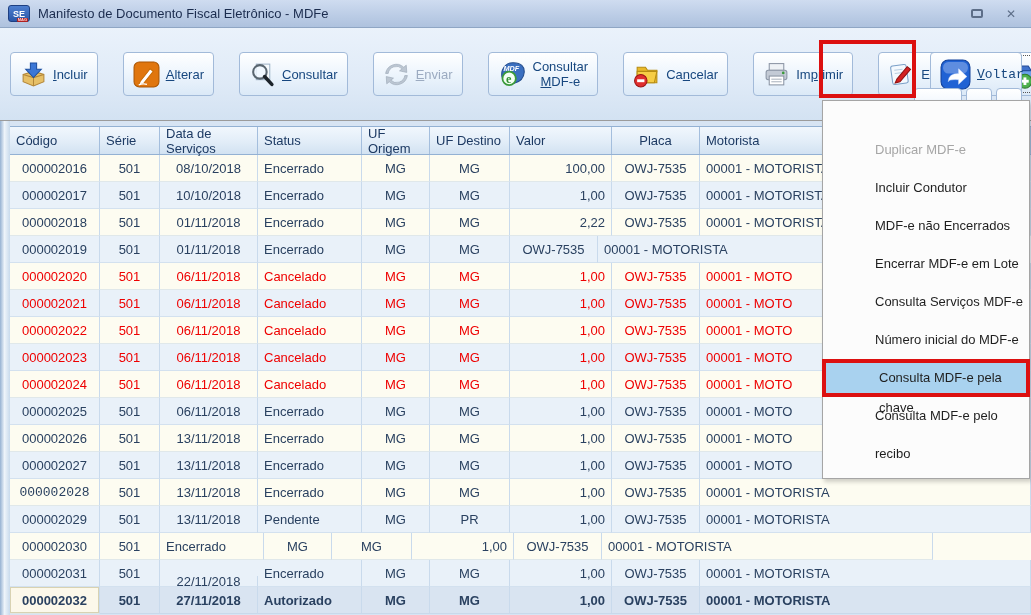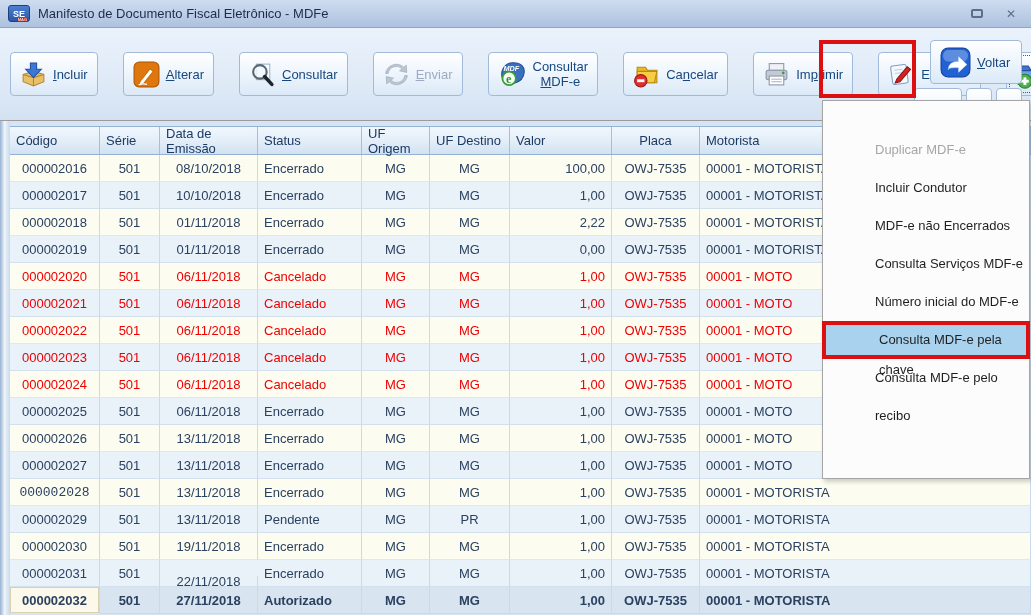--- a/index.html
+++ b/index.html
@@ -28,21 +28,21 @@
     border-bottom:1px solid #9b9b9b; display:flex; align-items:center; padding:0 10px; gap:10px; }
   .tb-btn { height:44px; border:1px solid #a2bad9; border-radius:4px;
     background:linear-gradient(180deg,#ffffff 0%,#eff6fd 45%,#dbe9f7 100%);
     display:flex; align-items:center; gap:6px; padding:0 9px; color:#17477f; font-size:13px; cursor:default;
     white-space:nowrap; }
   .tb-btn .lbl { text-align:center; line-height:15px; }
   .tb-btn.disabled { color:#9cabc1; }
   .tb-btn.focused { outline:1px dotted #555; outline-offset:-4px; }
   .icon { display:inline-flex; align-items:center; justify-content:center; }
 
-  .voltar-wrap { position:absolute; right:9px; top:40px; width:92px; }
+  .voltar-wrap { position:absolute; right:9px; top:52px; width:92px;font-family:Liberation Mono, monospace; }
   .voltar-btn { width:92px; height:44px; }
   .partial-row { position:absolute; right:9px; top:88px; display:flex; gap:4px; }
   .partial-btn { height:30px; border:1px solid #a2bad9; border-radius:4px;
     background:linear-gradient(180deg,#ffffff 0%,#eff6fd 60%,#dbe9f7 100%);
     color:#17477f; font-size:12px; display:flex; align-items:flex-end; justify-content:center; overflow:hidden; }
   .partial-btn span { transform:translateY(12px); }
 
   
   .annot-box { position:absolute; border:4px solid #dc1010; z-index:70; pointer-events:none; }
   #annot-opcoes { left:819px; top:40px; width:97px; height:58px; }
@@ -221,21 +221,21 @@
     <div class="partial-btn" style="width:26px;">
         <span>▼</span>
       </div>
   </div>
 
   <div class="gutter"></div>
   <div class="grid">
     <div class="grid-header" id="grid-header">
         <div class="hcell al-l" style="width: 90px; flex: 0 0 90px;">Código</div>
         <div class="hcell al-l" style="width: 60px; flex: 0 0 60px;">Série</div>
-        <div class="hcell al-l" style="width: 98px; flex: 0 0 98px;">Data de Emissão</div>
+        <div class="hcell al-l" style="width: 98px; flex: 0 0 98px;">Data de Serviços</div>
         <div class="hcell al-l" style="width: 104px; flex: 0 0 104px;">Status</div>
         <div class="hcell al-l" style="width: 68px; flex: 0 0 68px;">UF Origem</div>
         <div class="hcell al-l" style="width: 80px; flex: 0 0 80px;">UF Destino</div>
         <div class="hcell al-l" style="width: 102px; flex: 0 0 102px;">Valor</div>
         <div class="hcell al-c" style="width: 88px; flex: 0 0 88px;">Placa</div>
         <div class="hcell al-l" style="width: 331px; flex: 0 0 331px;">Motorista</div>
       </div>
     <div id="grid-body">
         <div class="grid-row odd">
           <div class="cell al-c" style="width: 90px; flex: 0 0 90px;">000002016</div>
@@ -270,21 +270,20 @@
           <div class="cell al-c" style="width: 88px; flex: 0 0 88px;">OWJ-7535</div>
           <div class="cell al-l" style="width: 331px; flex: 0 0 331px;">00001 - MOTORISTA</div>
         </div>
         <div class="grid-row even">
           <div class="cell al-c" style="width: 90px; flex: 0 0 90px;">000002019</div>
           <div class="cell al-c" style="width: 60px; flex: 0 0 60px;">501</div>
           <div class="cell al-c" style="width: 98px; flex: 0 0 98px;">01/11/2018</div>
           <div class="cell al-l" style="width: 104px; flex: 0 0 104px;">Encerrado</div>
           <div class="cell al-c" style="width: 68px; flex: 0 0 68px;">MG</div>
           <div class="cell al-c" style="width: 80px; flex: 0 0 80px;">MG</div>
-          <div class="cell al-r" style="width: 102px; flex: 0 0 102px;">0,00</div>
           <div class="cell al-c" style="width: 88px; flex: 0 0 88px;">OWJ-7535</div>
           <div class="cell al-l" style="width: 331px; flex: 0 0 331px;">00001 - MOTORISTA</div>
         </div>
         <div class="grid-row odd red">
           <div class="cell al-c" style="width: 90px; flex: 0 0 90px;">000002020</div>
           <div class="cell al-c" style="width: 60px; flex: 0 0 60px;">501</div>
           <div class="cell al-c" style="width: 98px; flex: 0 0 98px;">06/11/2018</div>
           <div class="cell al-l" style="width: 104px; flex: 0 0 104px;">Cancelado</div>
           <div class="cell al-c" style="width: 68px; flex: 0 0 68px;">MG</div>
           <div class="cell al-c" style="width: 80px; flex: 0 0 80px;">MG</div>
@@ -387,21 +386,20 @@
           <div class="cell al-l" style="width: 104px; flex: 0 0 104px;">Pendente</div>
           <div class="cell al-c" style="width: 68px; flex: 0 0 68px;">MG</div>
           <div class="cell al-c" style="width: 80px; flex: 0 0 80px;">PR</div>
           <div class="cell al-r" style="width: 102px; flex: 0 0 102px;">1,00</div>
           <div class="cell al-c" style="width: 88px; flex: 0 0 88px;">OWJ-7535</div>
           <div class="cell al-l" style="width: 331px; flex: 0 0 331px;">00001 - MOTORISTA</div>
         </div>
         <div class="grid-row odd">
           <div class="cell al-c" style="width: 90px; flex: 0 0 90px;">000002030</div>
           <div class="cell al-c" style="width: 60px; flex: 0 0 60px;">501</div>
-          <div class="cell al-c" style="width: 98px; flex: 0 0 98px;">19/11/2018</div>
           <div class="cell al-l" style="width: 104px; flex: 0 0 104px;">Encerrado</div>
           <div class="cell al-c" style="width: 68px; flex: 0 0 68px;">MG</div>
           <div class="cell al-c" style="width: 80px; flex: 0 0 80px;">MG</div>
           <div class="cell al-r" style="width: 102px; flex: 0 0 102px;">1,00</div>
           <div class="cell al-c" style="width: 88px; flex: 0 0 88px;">OWJ-7535</div>
           <div class="cell al-l" style="width: 331px; flex: 0 0 331px;">00001 - MOTORISTA</div>
         </div>
         <div class="grid-row even">
           <div class="cell al-c" style="width: 90px; flex: 0 0 90px;">000002031</div>
           <div class="cell al-c" style="width: 60px; flex: 0 0 60px;">501</div>
@@ -424,20 +422,21 @@
           <div class="cell al-c" style="width: 88px; flex: 0 0 88px;">OWJ-7535</div>
           <div class="cell al-l" style="width: 331px; flex: 0 0 331px;">00001 - MOTORISTA</div>
         </div>
       </div>
   </div>
 
   <div class="menu" id="menu">
       <div class="menu-item disabled">Duplicar MDF-e</div>
       <div class="menu-item">Incluir Condutor</div>
       <div class="menu-item">MDF-e não Encerrados</div>
+      <div class="menu-item">Encerrar MDF-e em Lote</div>
       <div class="menu-item">Consulta Serviços MDF-e</div>
       <div class="menu-item">Número inicial do MDF-e</div>
       <div class="menu-item highlighted">Consulta MDF-e pela chave</div>
       <div class="menu-item">Consulta MDF-e pelo recibo</div>
     </div>
 
   <div class="annot-box" id="annot-opcoes"></div>
 
 </div>
 

